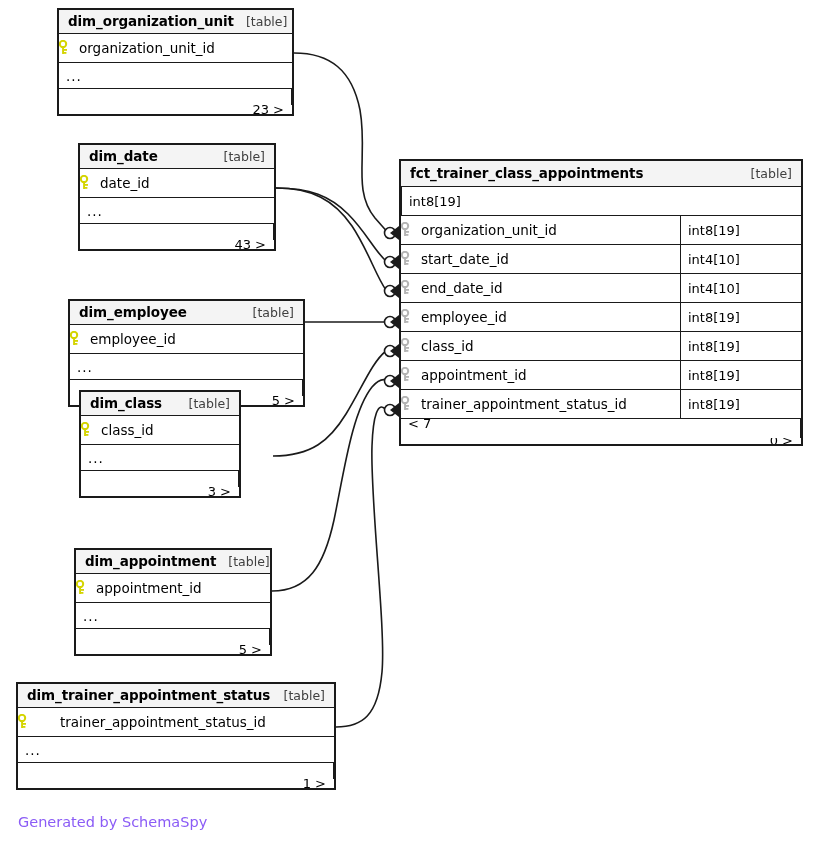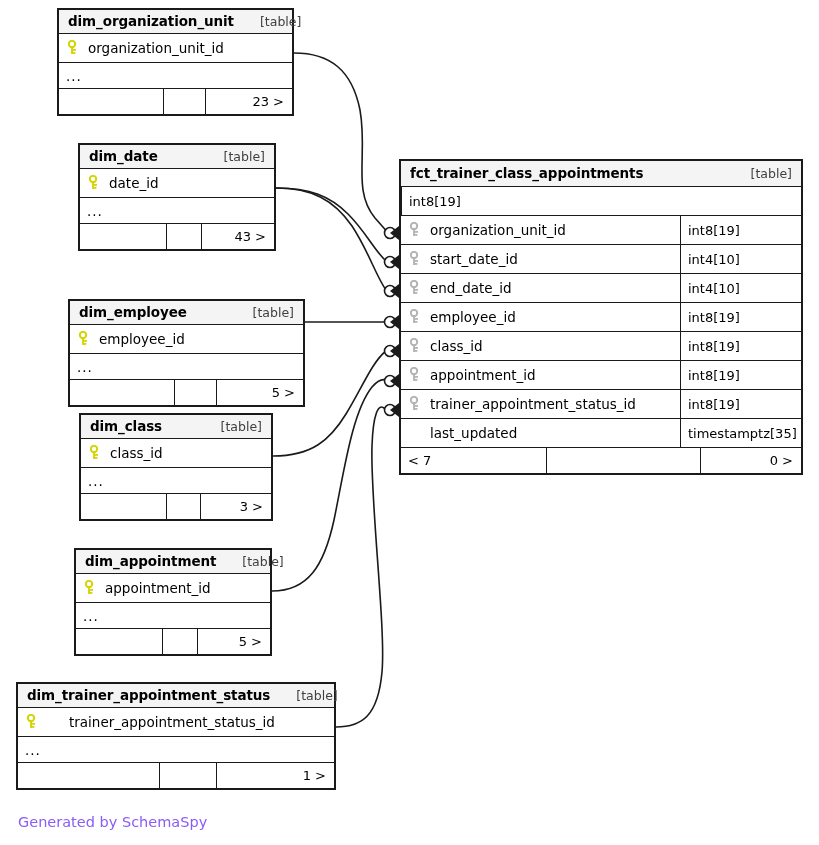--- a/index.html
+++ b/index.html
@@ -58,21 +58,20 @@
 
   .tbl-head {
     display: flex;
     align-items: center;
     justify-content: space-between;
     background: #f4f4f4;
     border-bottom: 1.6px solid #1a1a1a;
     padding: 4px 9px 5px 9px;
     height: 24px;
     box-sizing: border-box;
-    gap: 14px;
   }
   .tbl-name {
     font-weight: bold;
     font-size: 13.5px;
     letter-spacing: -0.1px;
     white-space: nowrap;
   }
   .tbl-kind {
     font-size: 12.5px;
     color: #404040;
@@ -87,21 +86,21 @@
     height: 29px;
     box-sizing: border-box;
   }
   .col-row:last-of-type { border-bottom: none; }
 
   .col-main {
     display: flex;
     align-items: center;
     flex: 1 1 auto;
     min-width: 0;
-    padding-left: 9px;
+    padding-left: 0;
     overflow: hidden;
   }
   .col-type {
     display: flex;
     align-items: center;
     flex: 0 0 auto;
     border-left: 1.6px solid #1a1a1a;
     padding: 0 7px;
     font-size: 13px;
     white-space: nowrap;
@@ -133,20 +132,21 @@
     box-sizing: border-box;
     font-size: 13.5px;
     letter-spacing: 1px;
     color: #000;
   }
 
   .foot-row {
     display: flex;
     height: 25px;
     box-sizing: border-box;
+    flex-direction: column;
   }
   .foot-cell {
     box-sizing: border-box;
     display: flex;
     align-items: center;
     font-size: 13px;
     overflow: hidden;
     white-space: nowrap;
   }
   .foot-left  { flex: 0 0 45%; border-right: 1.6px solid #1a1a1a; padding-left: 7px; justify-content: flex-start; }
@@ -296,21 +296,21 @@
       </div>
     </div>
     <div class="ellipsis-row">...</div>
     <div class="foot-row">
       <div class="foot-cell foot-left"></div>
       <div class="foot-cell foot-mid"></div>
       <div class="foot-cell foot-right">5 &gt;</div>
     </div>
   </div>
 
-  <div class="tbl" style="left:79px; top:413px; width:194px;">
+  <div class="tbl" style="left:79px; top:390px; width:162px;">
     <div class="tbl-head">
       <span class="tbl-name">dim_class</span>
       <span class="tbl-kind">[table]</span>
     </div>
     <div class="col-row">
       <div class="col-main">
         <span class="keyicon">
           <svg width="12" height="16" viewBox="0 0 12 16">
               <circle cx="4" cy="4" r="3.2" fill="none" stroke="#d4d400" stroke-width="2"></circle>
               <rect x="3.1" y="6" width="1.9" height="8" fill="#d4d400"></rect>
@@ -489,27 +489,20 @@
               <rect x="3.1" y="6" width="1.9" height="8" fill="#b4b4b4"></rect>
               <rect x="5" y="9" width="3" height="1.8" fill="#b4b4b4"></rect>
               <rect x="5" y="12" width="2.4" height="1.8" fill="#b4b4b4"></rect>
             </svg>
         </span>
         <span class="col-label">trainer_appointment_status_id</span>
       </div>
       <div class="col-type" style="width:121px;">int8[19]</div>
     </div>
 
-    <div class="col-row" style="border-bottom:1.6px solid #1a1a1a;">
-      <div class="col-main">
-        <span class="keyicon"></span>
-        <span class="col-label">last_updated</span>
-      </div>
-      <div class="col-type" style="width:121px;">timestamptz[35]</div>
-    </div>
 
     <div class="foot-row">
       <div class="foot-cell foot-left">&lt; 7</div>
       <div class="foot-cell foot-mid"></div>
       <div class="foot-cell foot-right">0 &gt;</div>
     </div>
   </div>
 
   <div class="credit">Generated by SchemaSpy</div>
 

